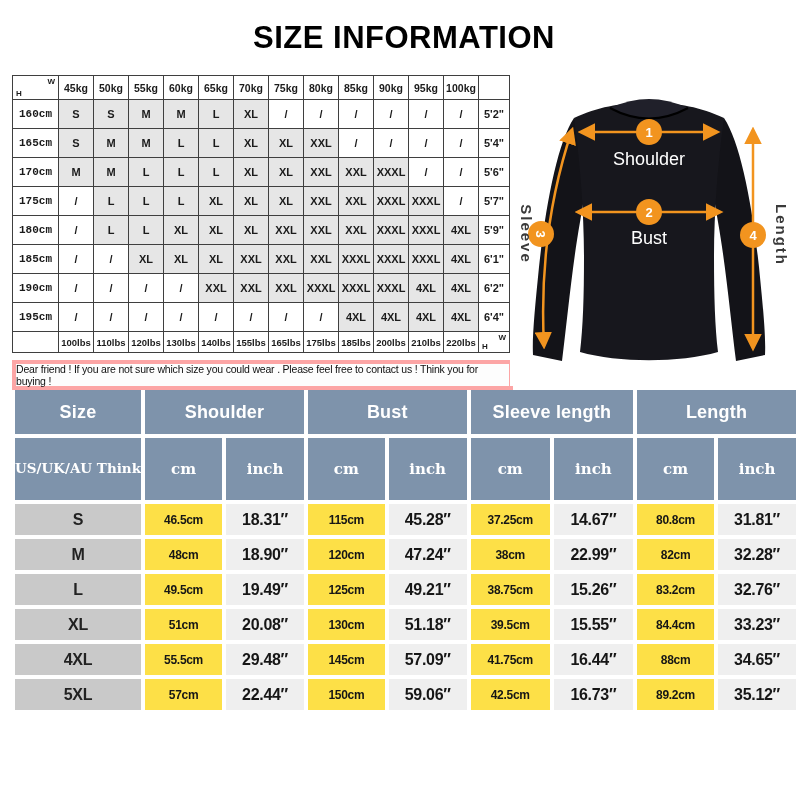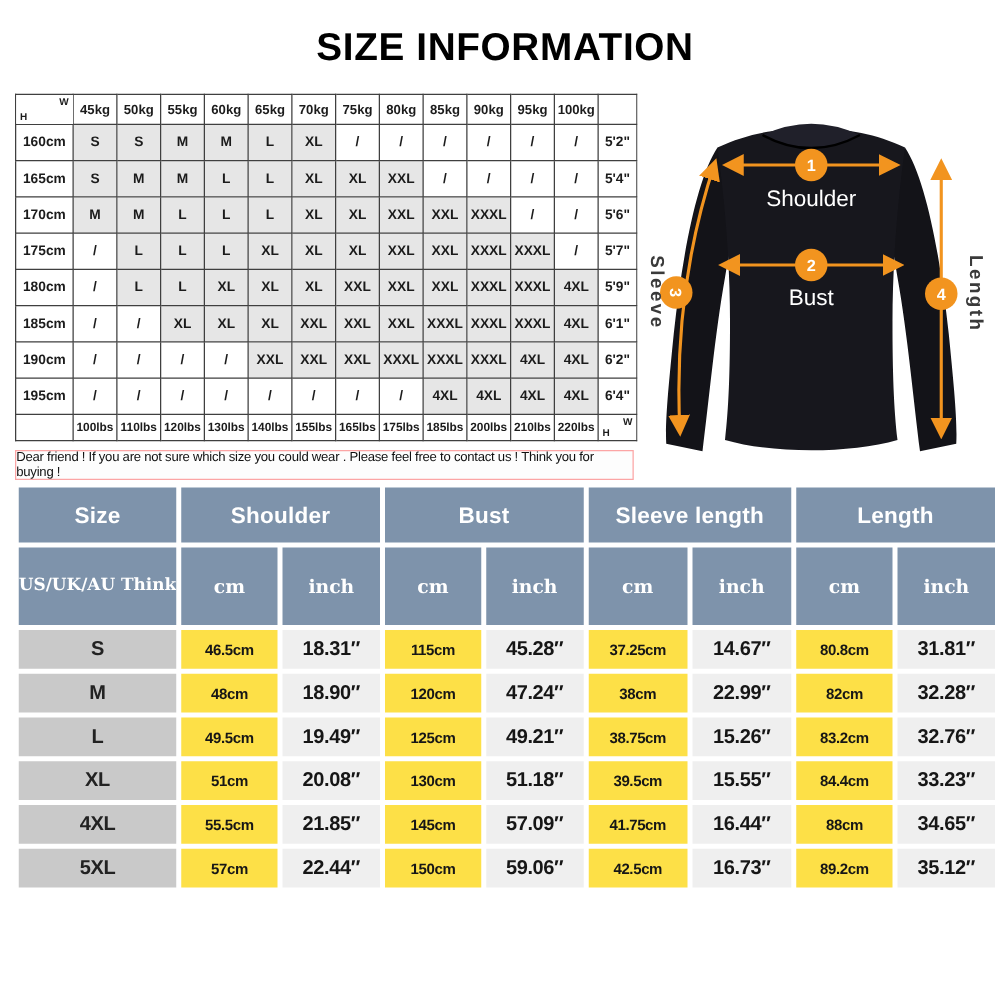--- a/index.html
+++ b/index.html
@@ -6,31 +6,31 @@
   body{width:800px;height:800px;position:relative;font-family:"Liberation Sans",sans-serif;overflow:hidden;}
 
   .page-title{position:absolute;top:16px;left:0;width:100%;margin:4px;text-align:center;
     font-size:31px;font-weight:bold;color:#000;letter-spacing:.5px;}
 
   
   table.kg{position:absolute;left:12px;top:75px;width:497px;border-collapse:collapse;table-layout:fixed;}
   table.kg th,table.kg td{border:1px solid #3f3f3f;text-align:center;padding:0;color:#1b1b1b;overflow:hidden;white-space:nowrap;}
   table.kg thead th{height:23px;font-size:10.5px;font-weight:bold;background:#fff;}
   table.kg tbody td{height:28px;font-size:11px;font-weight:bold;}
-  td.kg-height{font-size:10px;background:#fff;}
+  td.kg-height{font-size:10px;background:#fff;font-family:Liberation Mono, monospace;}
   td.kg-ft{font-size:9px;background:#fff;font-weight:bold;}
   td.kg-val{background:#e6e6e6;}
   td.kg-slash{background:#fff;font-weight:normal;color:#444;}
   table.kg tfoot td{height:20px;font-size:9.5px;font-weight:bold;background:#fff;}
   .kg-corner{position:relative;background-image:linear-gradient(to bottom right,
       transparent calc(50% - .6px),#5a5a5a calc(50% - .6px),#5a5a5a calc(50% + .6px),transparent calc(50% + .6px));}
   .kg-corner .cw{position:absolute;top:1px;right:3px;font-size:8px;font-weight:bold;}
   .kg-corner .ch{position:absolute;bottom:1px;left:3px;font-size:8px;font-weight:bold;}
 
-  .note-bar{position:absolute;left:12px;top:360px;width:493px;height:22px;border:1px solid #fca5a5;
+  .note-bar{position:absolute;left:12px;top:360px;width:493px;height:22px;border:4px solid #fca5a5;
     background:#fdfdfd;display:flex;align-items:center;justify-content:center;
     font-size:10.5px;color:#101010;letter-spacing:-0.2px;}
 
   .diagram{position:absolute;left:510px;top:72px;width:280px;height:314px;background:#fff;}
 
   
   table.st{position:absolute;left:11px;top:386px;border-collapse:separate;border-spacing:4px;table-layout:fixed;}
   table.st th,table.st td{text-align:center;vertical-align:middle;padding:0;overflow:hidden;white-space:nowrap;}
   .st-h{background:#7e93ab;color:#fff;font-size:18px;font-weight:bold;height:44px;letter-spacing:.2px;}
   .st-sub{background:#7e93ab;color:#fff;font-family:"DejaVu Serif",serif;font-size:13.5px;font-weight:bold;
@@ -342,21 +342,21 @@
           <td class="st-cm">130cm</td>
           <td class="st-inch">51.18″</td>
           <td class="st-cm">39.5cm</td>
           <td class="st-inch">15.55″</td>
           <td class="st-cm">84.4cm</td>
           <td class="st-inch">33.23″</td>
         </tr>
         <tr>
           <td class="st-size">4XL</td>
           <td class="st-cm">55.5cm</td>
-          <td class="st-inch">21.85″</td>
+          <td class="st-inch">29.48″</td>
           <td class="st-cm">145cm</td>
           <td class="st-inch">57.09″</td>
           <td class="st-cm">41.75cm</td>
           <td class="st-inch">16.44″</td>
           <td class="st-cm">88cm</td>
           <td class="st-inch">34.65″</td>
         </tr>
         <tr>
           <td class="st-size">5XL</td>
           <td class="st-cm">57cm</td>

